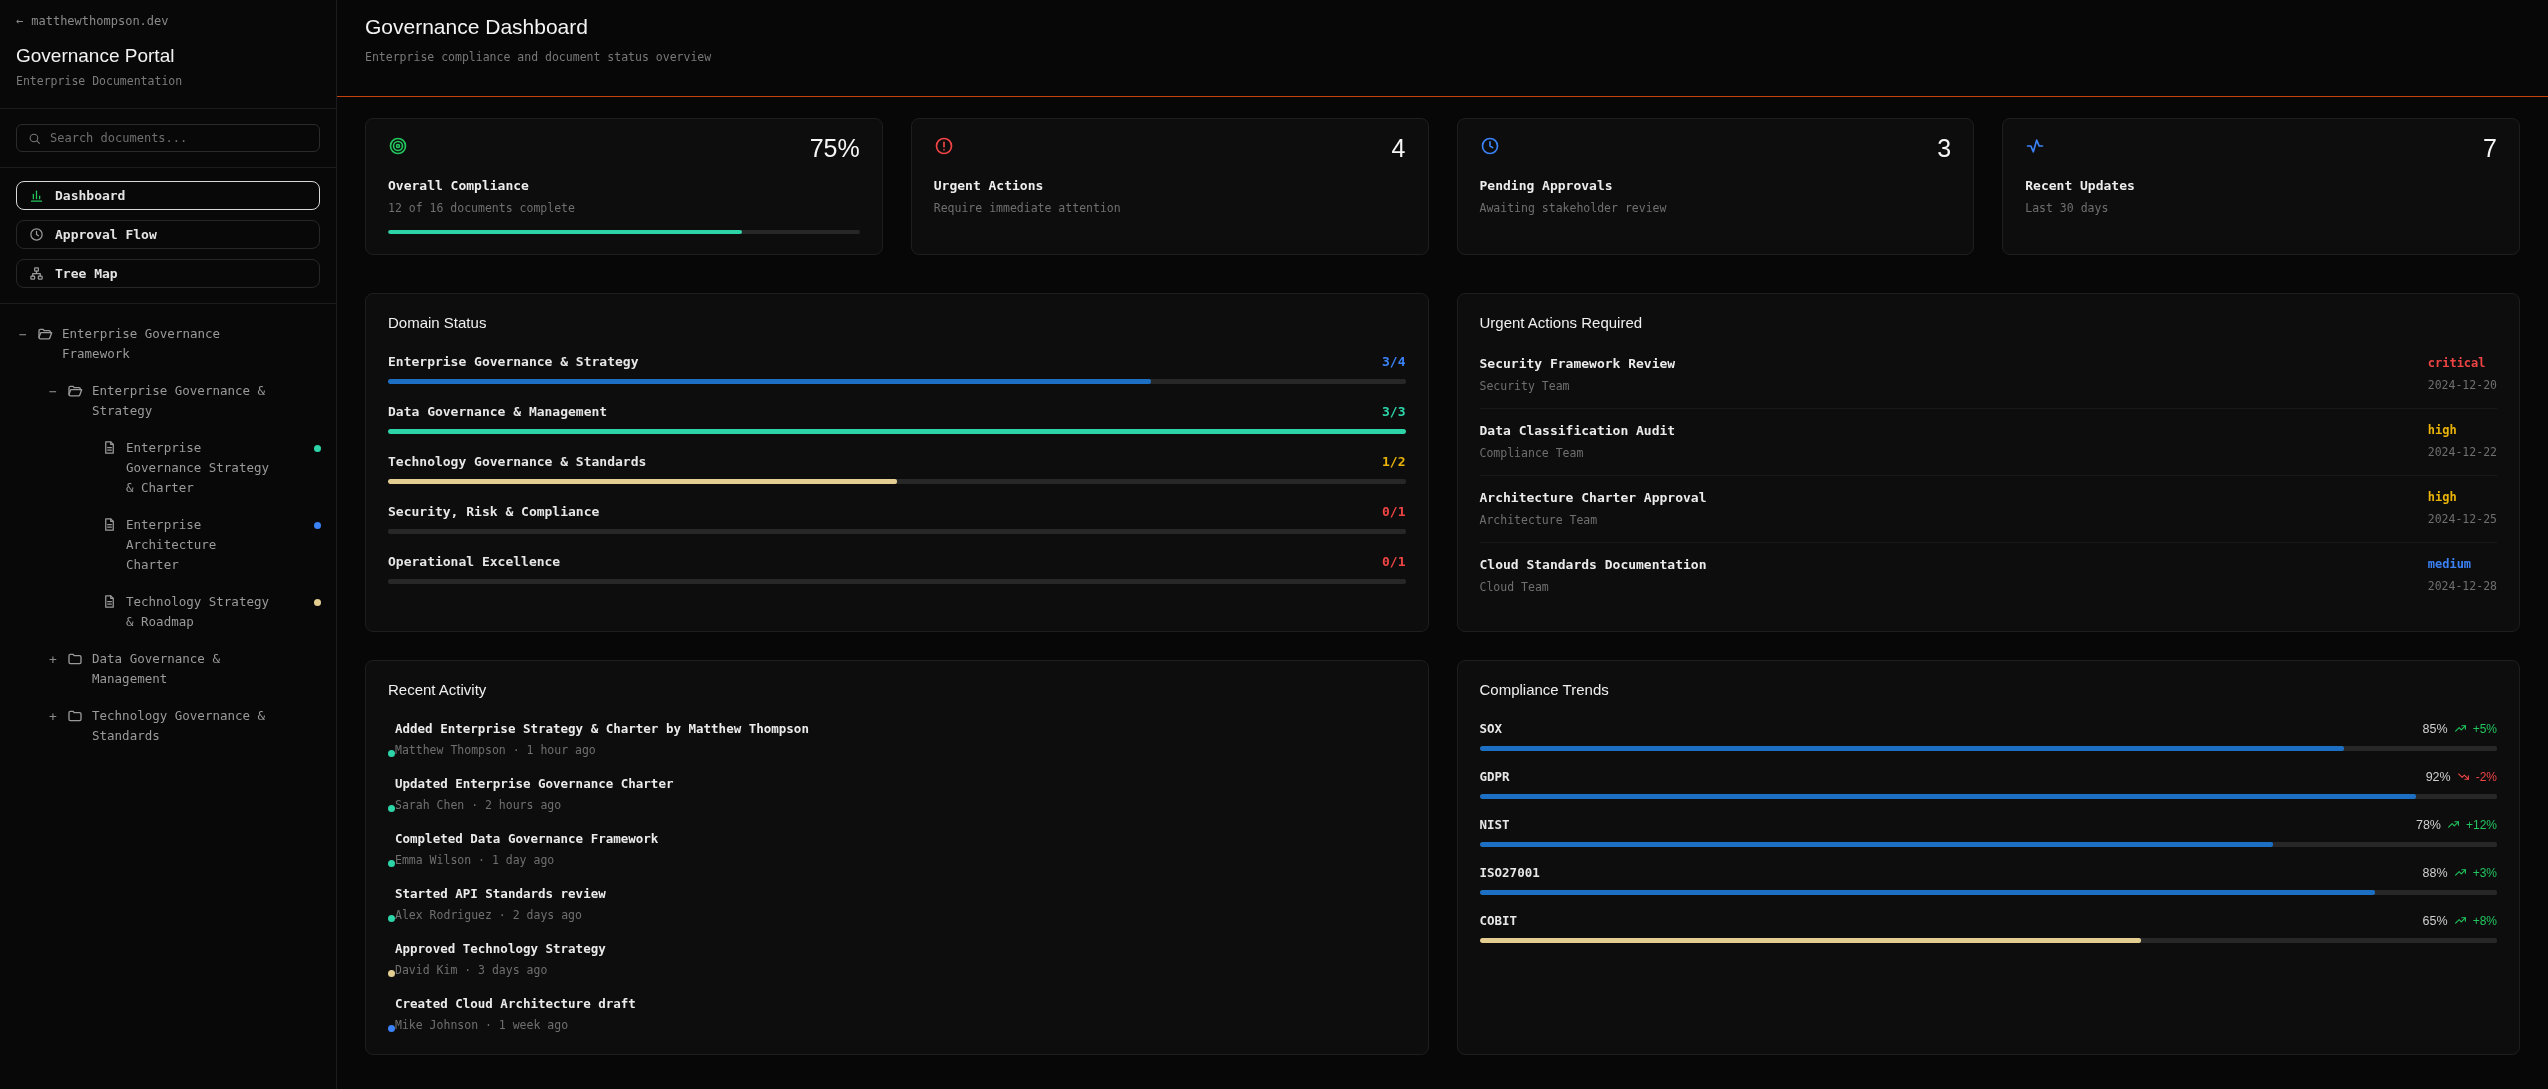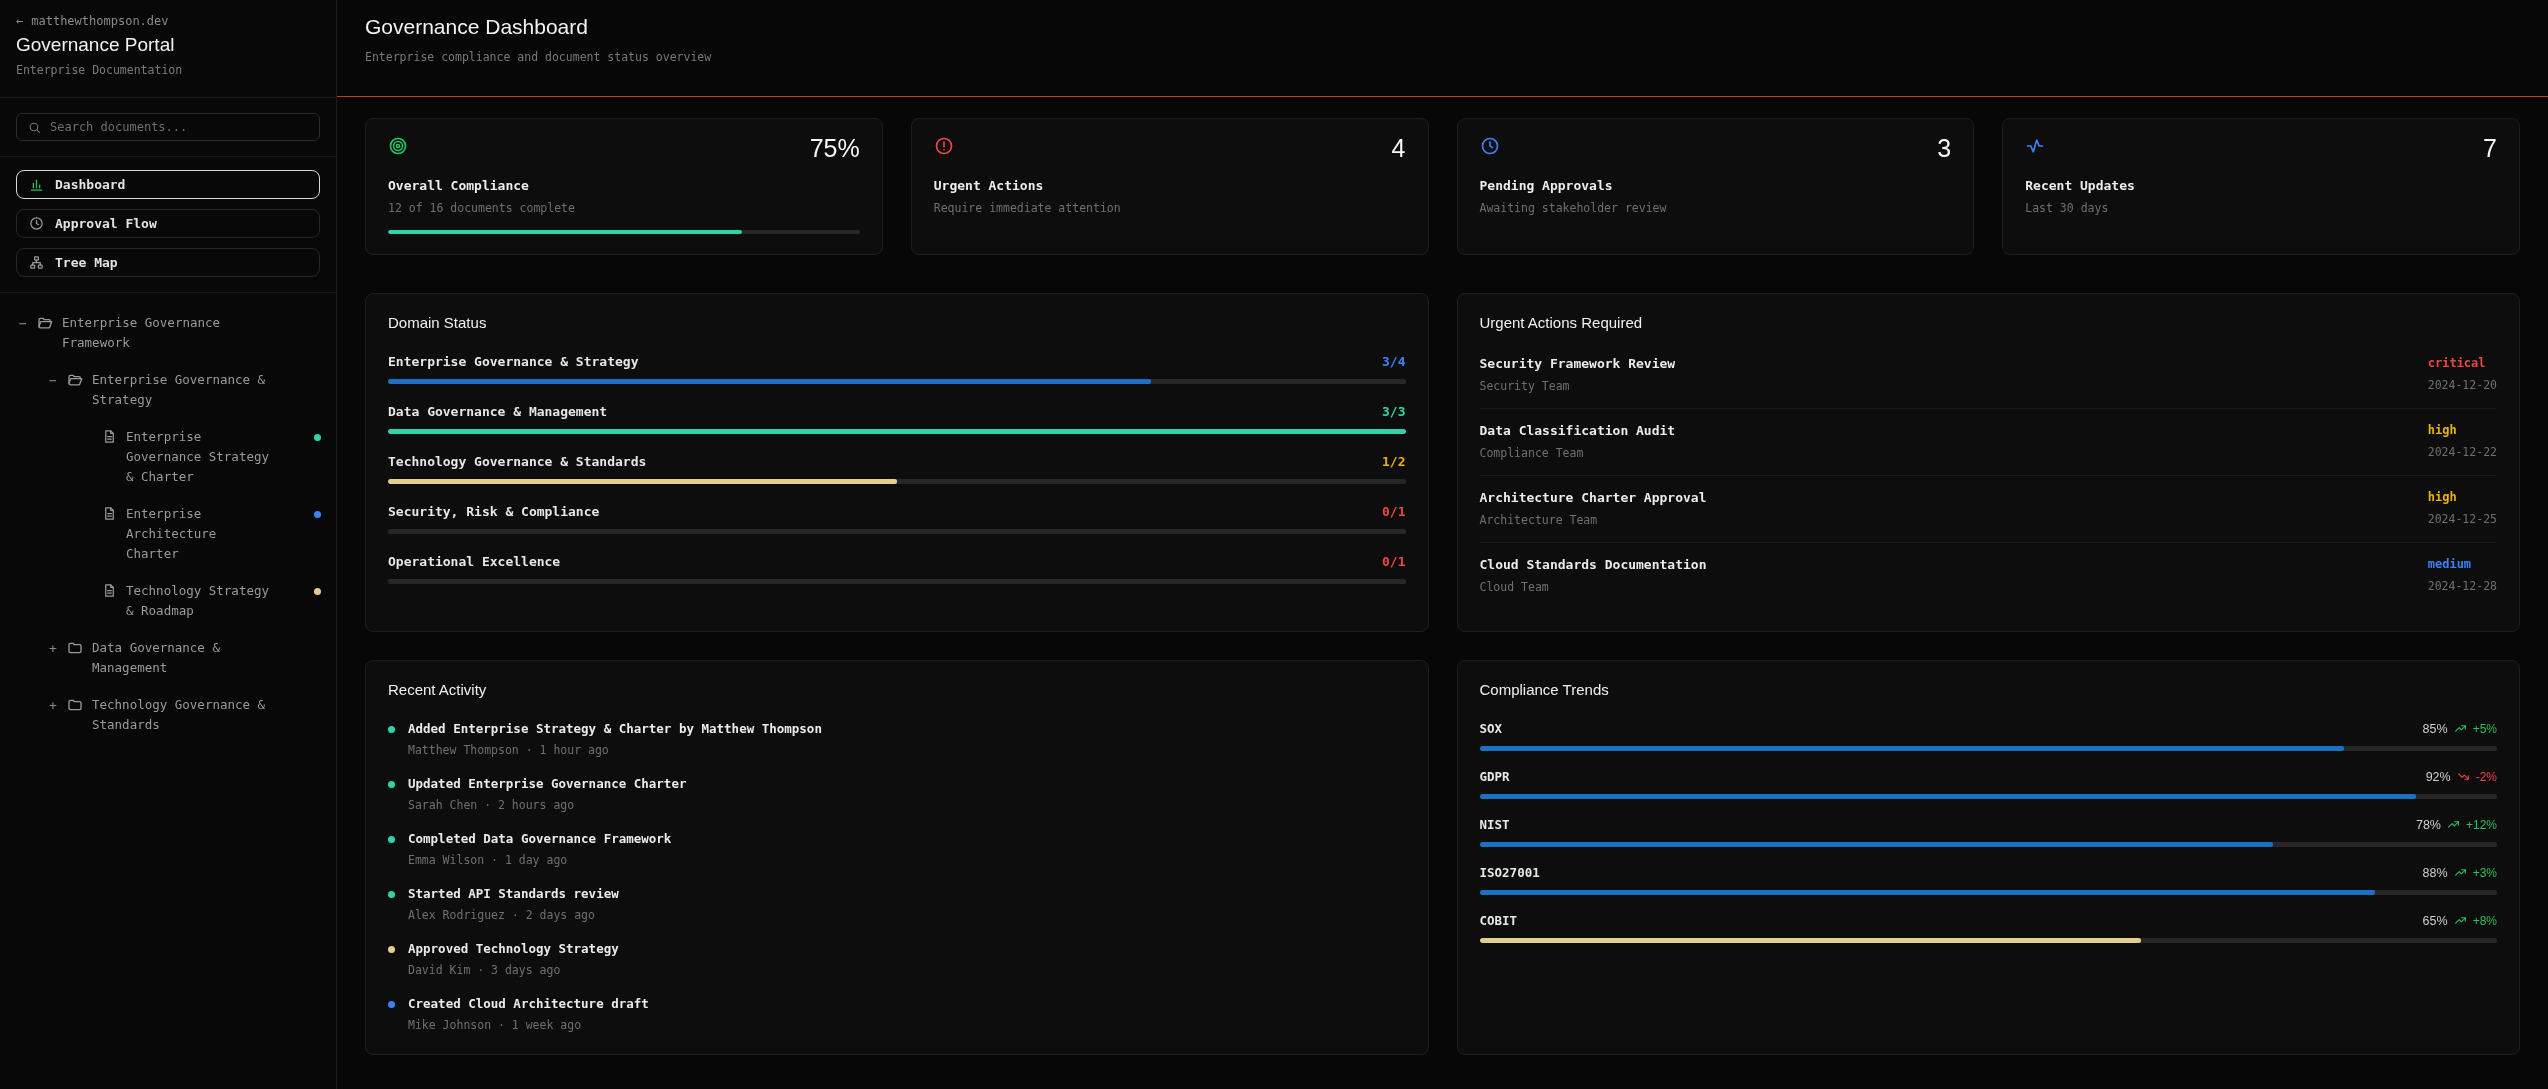--- a/index.html
+++ b/index.html
@@ -4,21 +4,21 @@
 <style>
   * { margin:0; padding:0; box-sizing:border-box; }
   html,body { width:2548px; height:1089px; background:#070707; overflow:hidden; }
   body { display:flex; font-family:"DejaVu Sans Mono", monospace; color:#e8e8e8; }
   svg { display:block; fill:none; stroke:currentColor; stroke-width:2; stroke-linecap:round; stroke-linejoin:round; }
 
   
   .sidebar { width:337px; flex:none; height:100%; border-right:1px solid #1c1c1c; background:#080808; display:flex; flex-direction:column; }
   .side-brand { padding:14px 16px 20px; border-bottom:1px solid #1b1b1b; }
   .back-row { display:flex; align-items:center; gap:8px; font-size:12px; color:#8a8a8a; cursor:pointer; }
-  .portal-title { font-family:"Liberation Sans", sans-serif; font-size:19px; font-weight:500; color:#f2f2f2; margin-top:6px; }
+  .portal-title { font-family:"Liberation Sans", sans-serif; font-size:19px; font-weight:500; color:#f2f2f2; margin-top:17px; }
   .portal-sub { font-size:11.5px; color:#7a7a7a; margin-top:7px; }
   .side-search { padding:15px 16px; border-bottom:1px solid #1b1b1b; }
   .search-box { display:flex; align-items:center; gap:9px; border:1px solid #2b2b2b; border-radius:6px; padding:6px 11px; color:#777; }
   .search-box svg { width:13px; height:13px; flex:none; }
   .search-box input { flex:1; background:transparent; border:none; outline:none; color:#ddd; font-family:inherit; font-size:12px; }
   .search-box input::placeholder { color:#6f6f6f; }
   .side-nav { padding:13px 16px 15px; border-bottom:1px solid #1b1b1b; display:flex; flex-direction:column; gap:10px; }
   .nav-item { display:flex; align-items:center; gap:11px; border:1px solid #272727; border-radius:8px; padding:6px 12px; font-size:13px; font-weight:bold; color:#e3e3e3; cursor:pointer; }
   .nav-item.active { border-color:#d8d8d8; }
   .n-icon { color:#9a9a9a; flex:none; }
@@ -67,21 +67,21 @@
 
   .u-item { display:flex; justify-content:space-between; padding:14px 0 15px; border-bottom:1px solid #191919; cursor:pointer; }
   .u-item:first-child { padding-top:2px; }
   .u-item:last-child { border-bottom:none; }
   .u-title { font-size:13px; font-weight:bold; color:#ebebeb; margin-bottom:8px; }
   .u-team { font-size:11.5px; color:#6f6f6f; }
   .u-right { text-align:left; flex:none; }
   .u-sev { font-size:12px; font-weight:bold; margin-bottom:8px; }
   .u-date { font-size:11.5px; color:#6f6f6f; }
 
-  .a-item { display:flex; gap:13px; margin-bottom:19px; }
+  .a-item { display:flex; margin-bottom:19px;align-items:flex-end; }
   .a-item:last-child { margin-bottom:0; }
   .a-dot { width:7px; height:7px; border-radius:50%; flex:none; margin-top:5px; }
   .a-title { font-size:12.5px; font-weight:bold; color:#ebebeb; margin-bottom:7px; }
   .a-meta { font-size:11.5px; color:#6f6f6f; }
 
   .t-row { margin-bottom:18px; }
   .t-row:last-child { margin-bottom:0; }
   .t-head { display:flex; justify-content:space-between; align-items:center; margin-bottom:10px; }
   .t-label { font-size:12.5px; font-weight:bold; color:#e7e7e7; }
   .t-val { display:flex; align-items:center; gap:6px; font-family:"Liberation Sans", sans-serif; }

